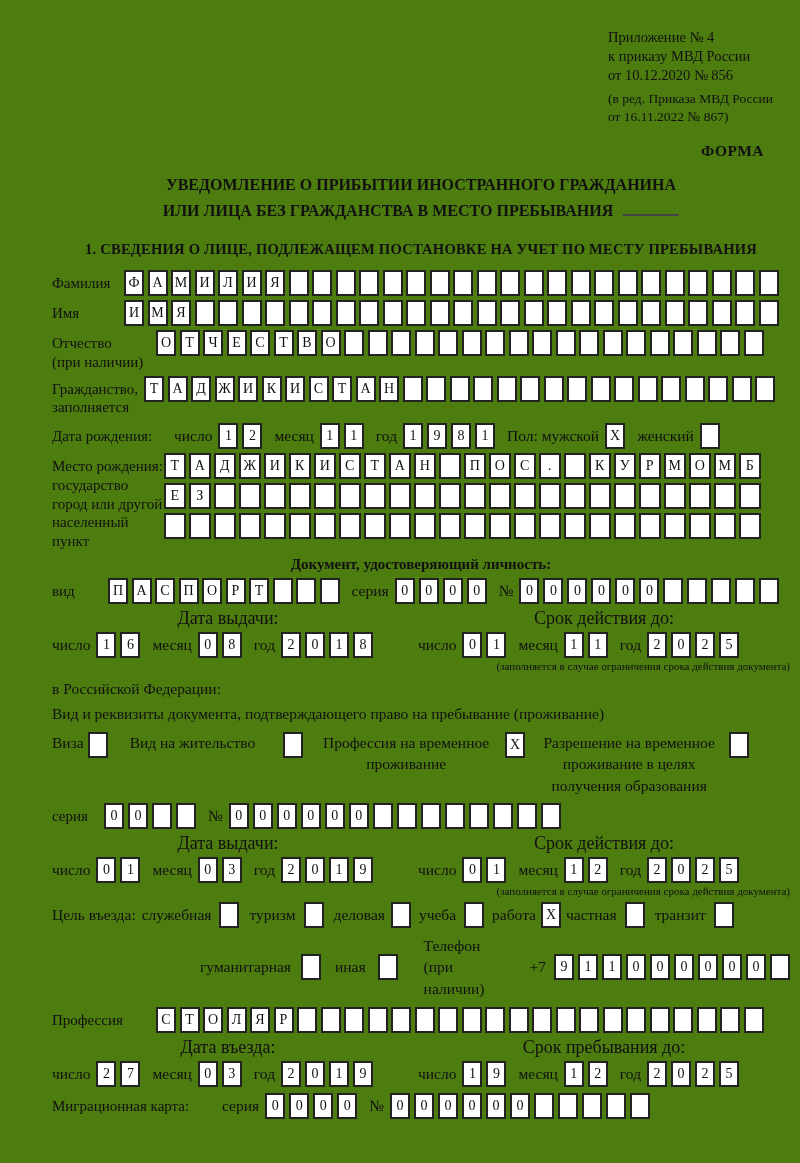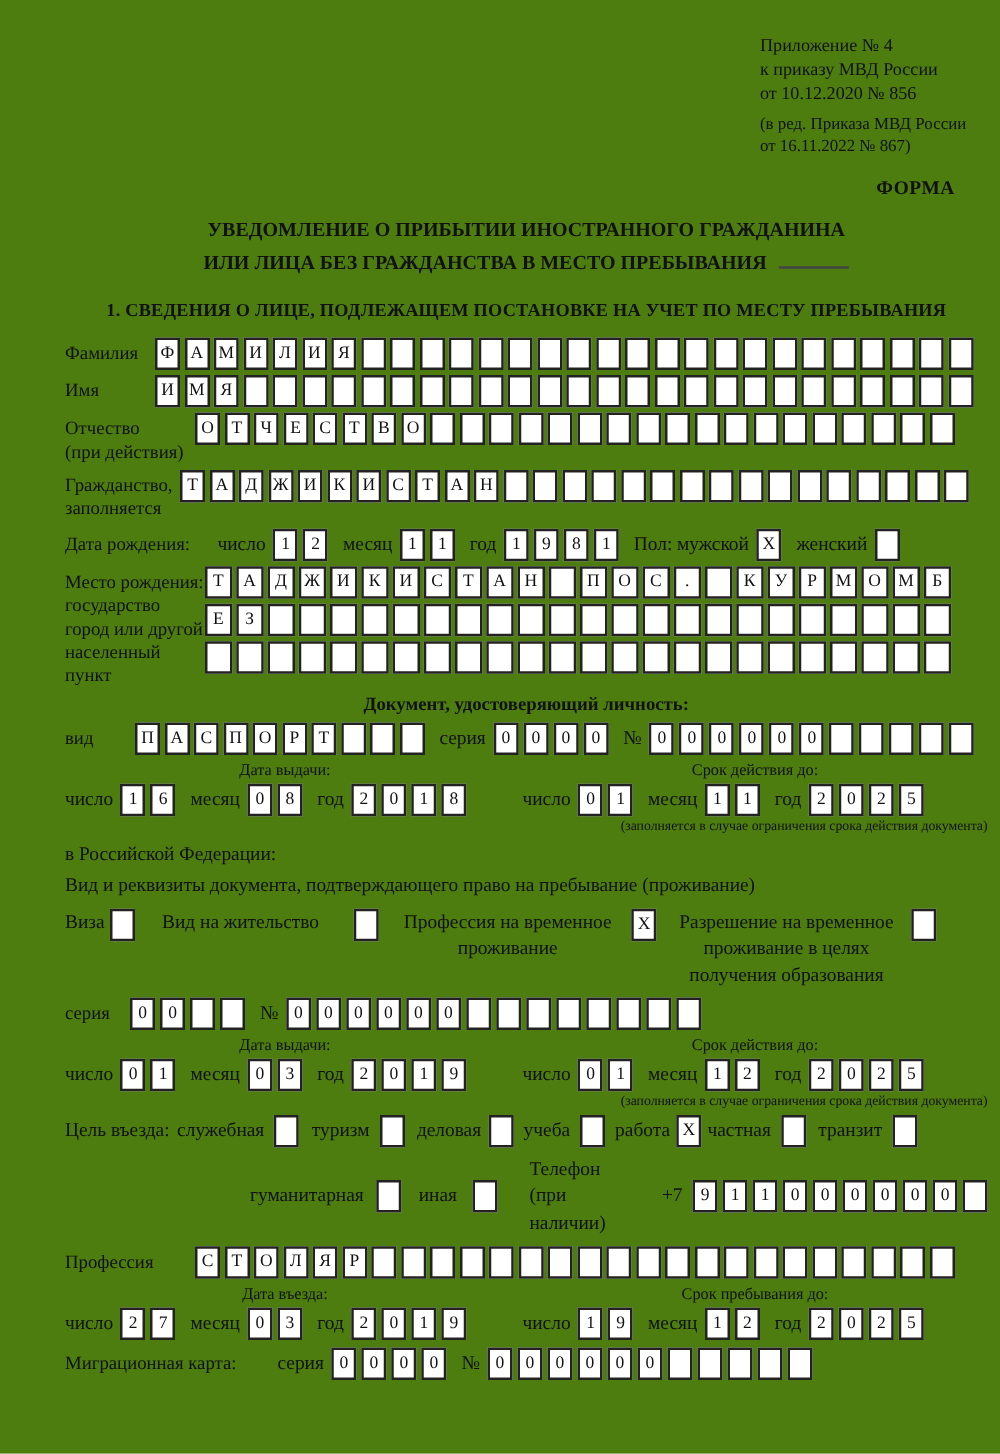--- a/index.html
+++ b/index.html
@@ -18,21 +18,21 @@
   .cells{display:inline-flex;gap:3.5px;flex-wrap:nowrap;}
   .cell{box-sizing:border-box;flex:0 0 20px;width:20px;height:26px;border:2px solid #222;
         display:inline-flex;align-items:center;justify-content:center;font-size:14px;background:#fff;}
   .wide .cell{flex:0 0 21.5px;width:21.5px;}
   .stack{display:flex;flex-direction:column;gap:4px;}
 
   .doc-head{text-align:center;font-weight:bold;font-size:15px;margin:5px 0 5px;}
   .date-row{display:flex;margin-bottom:2px;}
   .date-col1{width:352px;}
   .date-col2{width:372px;margin-left:auto;}
-  .date-head{text-align:center;font-size:13px;margin-bottom:3px;}
+  .date-head{text-align:center;font-size:18px;margin-bottom:3px;}
   .date-line{display:flex;align-items:center;}
   .date-line .cells{gap:4px;}
   .dl{font-size:15.5px;margin:0 6px 0 12px;white-space:nowrap;}
   .dl.first{margin-left:0;}
   .note{font-size:11px;text-align:right;margin:2px 0 5px;}
   .para{font-size:15.5px;line-height:1.6;}
   .cbx-row{display:flex;align-items:flex-start;margin:5px 0 6px;}
   .cbx-lbl{font-size:15.5px;line-height:1.4;}
   .center-lbl{text-align:center;}
   .cbx{margin-left:10px;}
@@ -130,21 +130,21 @@
         <span class="cell"></span>
         <span class="cell"></span>
         <span class="cell"></span>
         <span class="cell"></span>
       </span>
   </div>
 
   <div class="frow">
     <span class="flabel" style="width:104px">
       <span>Отчество</span><br>
-      <span>(при действия)</span>
+      <span>(при наличии)</span>
     </span>
     <span class="cells">
         <span class="cell">О</span>
         <span class="cell">Т</span>
         <span class="cell">Ч</span>
         <span class="cell">Е</span>
         <span class="cell">С</span>
         <span class="cell">Т</span>
         <span class="cell">В</span>
         <span class="cell">О</span>

